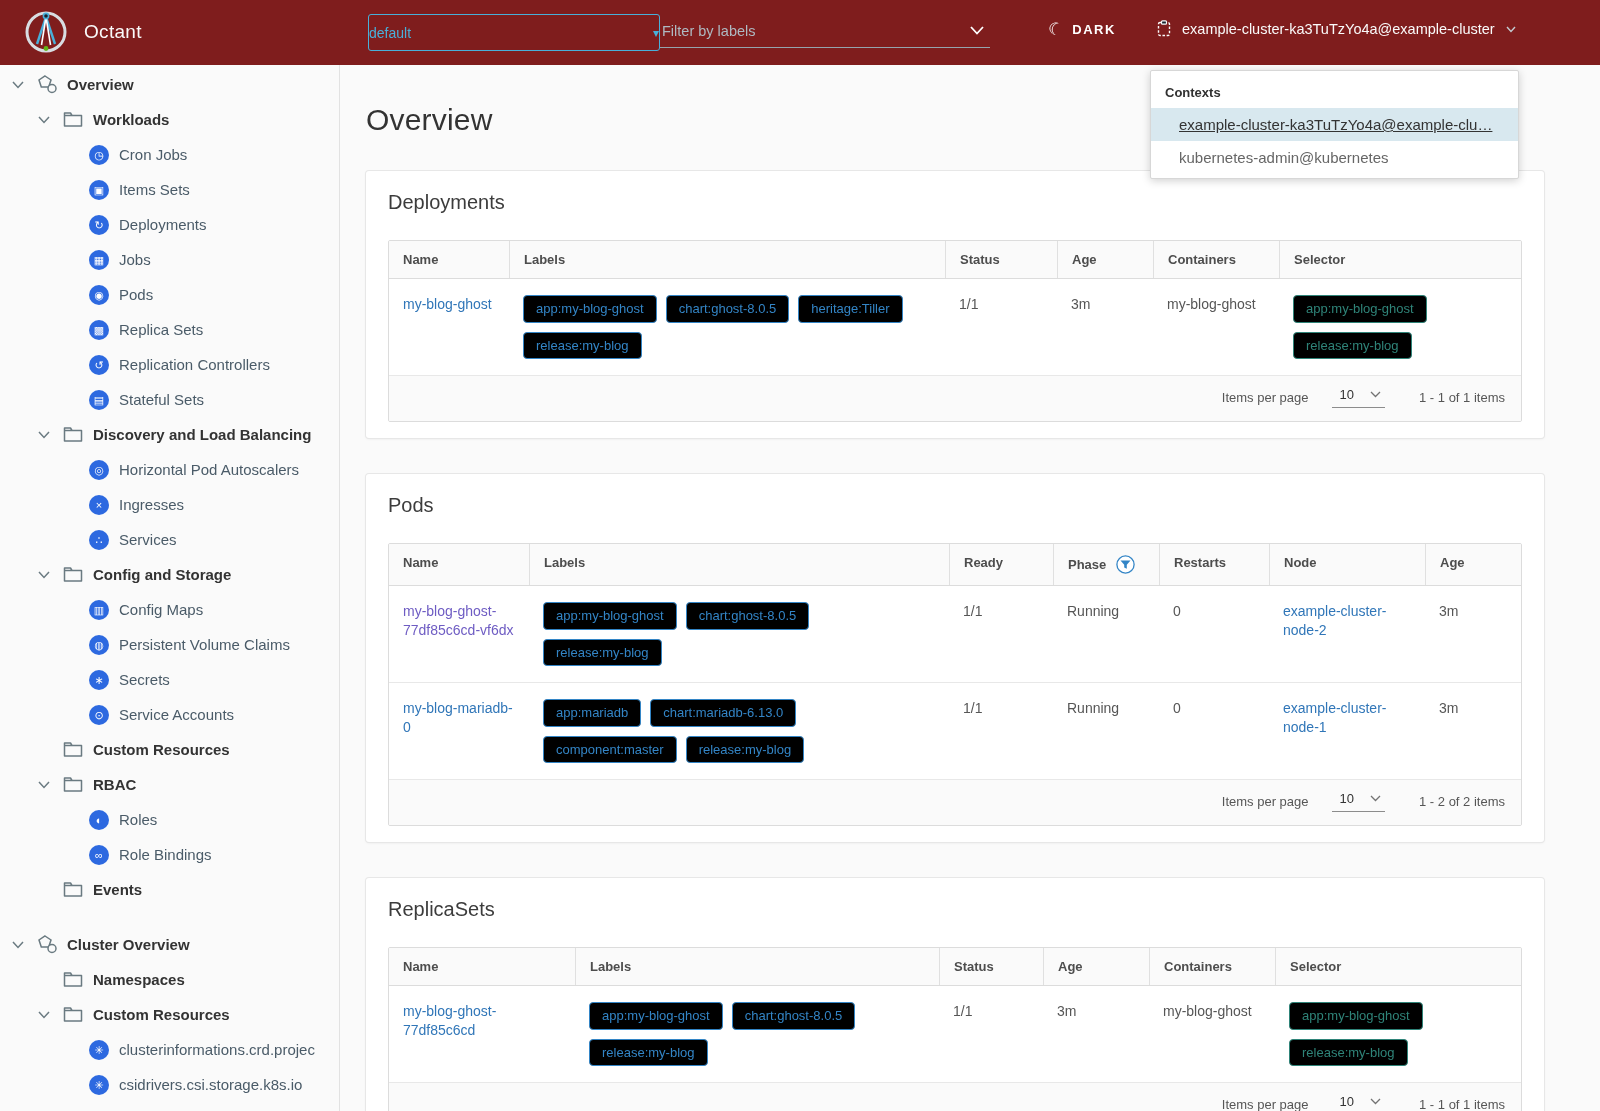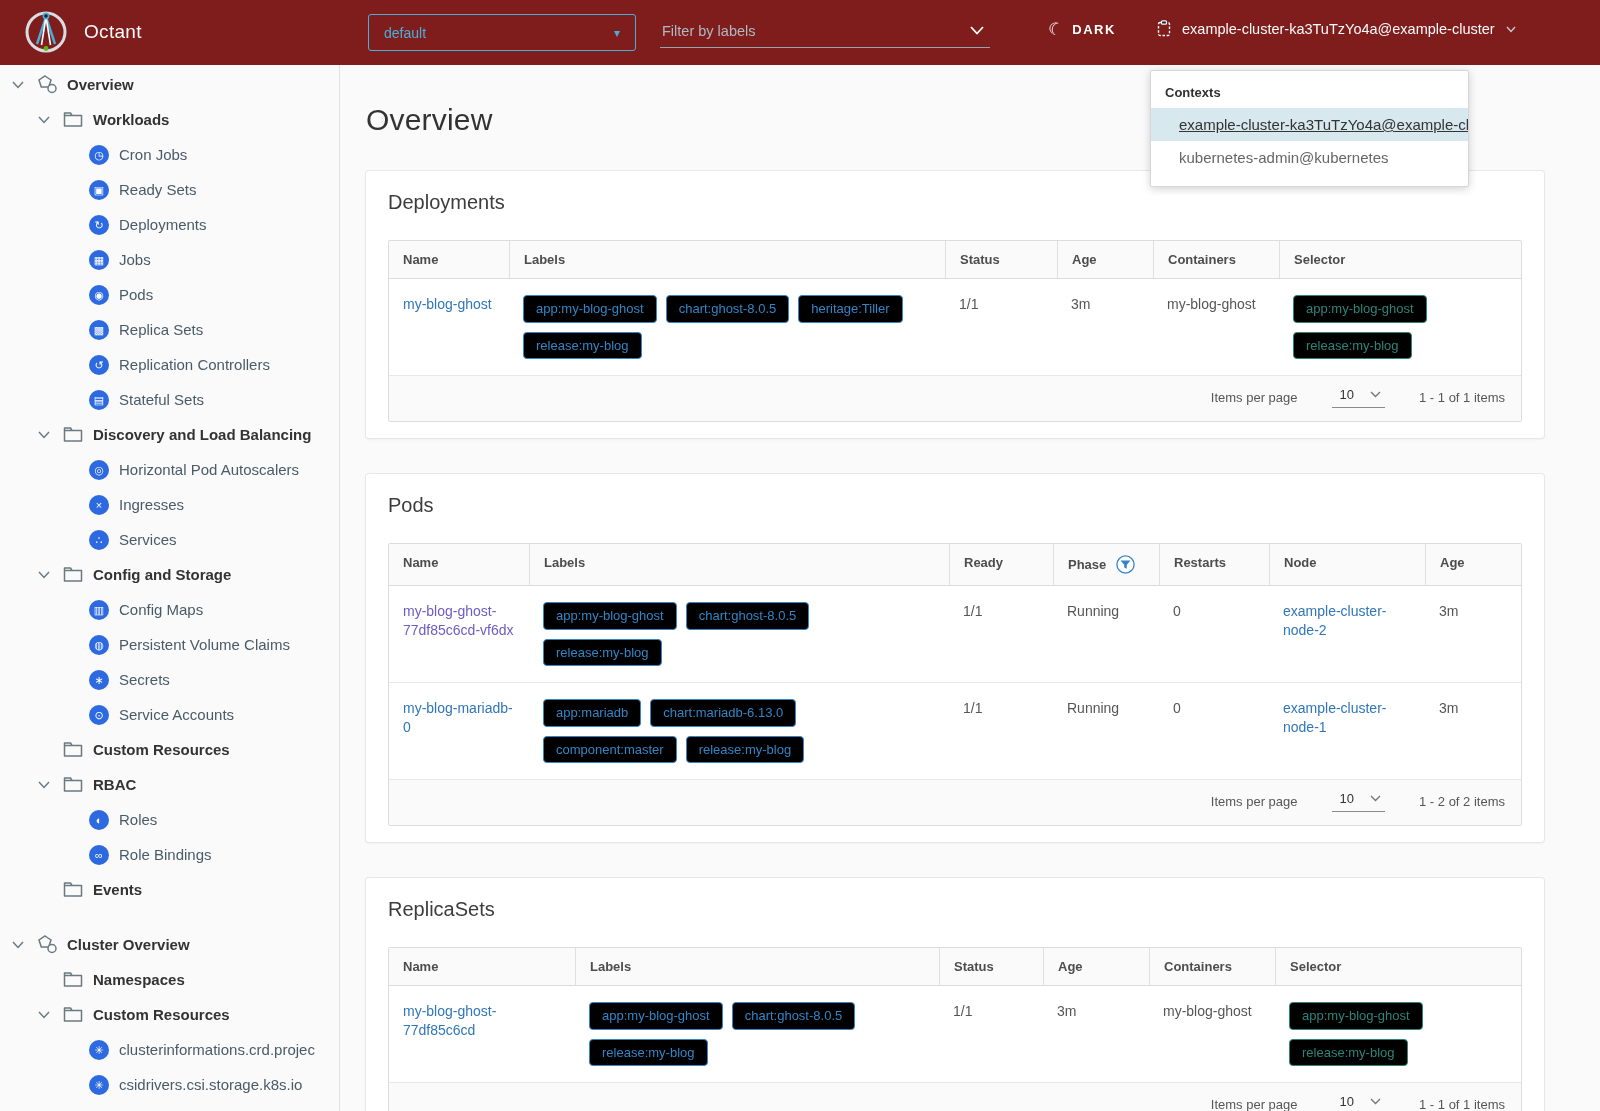--- a/index.html
+++ b/index.html
@@ -11,23 +11,23 @@
   }
   
   .app-header{
     position:absolute; top:0; left:0; width:1600px; height:65px;
     background:#7f1d1d; z-index:20;
   }
   .logo-wrap{ position:absolute; left:24px; top:10px; display:flex; align-items:center; gap:16px;}
   .logo-badge{ width:44px; height:44px; }
   .app-name{ color:#fafafa; font-size:19px; font-weight:400; letter-spacing:.3px;}
   .ns-select{
-    position:absolute; left:368px; top:14px; width:268px; height:37px;
+    position:absolute; left:368px; top:14px; width:292px; height:37px;
     border:1px solid #49afd9; border-radius:3px; display:flex; align-items:center;
-    padding:0 15px; color:#49afd9; font-size:14px; cursor:pointer;
+    padding:0 0; color:#49afd9; font-size:14px; cursor:pointer;
   }
   .ns-select .caret{ margin-left:auto; font-size:12px; color:#49afd9;}
   .filter-wrap{
     position:absolute; left:660px; top:18px; width:330px; height:30px;
     border-bottom:1px solid #95a4ad; display:flex; align-items:center;
   }
   .filter-input{
     background:transparent; border:none; outline:none; flex:1;
     font-family:"Liberation Sans",sans-serif; font-size:14.5px; color:#fafafa;
     padding:0 2px 4px 2px;
@@ -40,23 +40,23 @@
   }
   .moon{ font-size:17px; line-height:1; transform:rotate(15deg); }
   .theme-label{ font-size:13px; font-weight:700; letter-spacing:1.5px; }
   .context-trigger{
     position:absolute; left:1155px; top:20px; display:flex; align-items:center; gap:9px;
     color:#fafafa; font-size:14.5px; cursor:pointer; max-width:400px;
   }
   .context-trigger .ctx-caret{ margin-left:2px; }
   
   .ctx-dropdown{
-    position:absolute; left:1150px; top:70px; width:319px; background:#fff;
+    position:absolute; left:1150px; top:70px; width:369px; background:#fff;
     border:1px solid #d7d7d7; box-shadow:0 2px 8px rgba(0,0,0,.18); z-index:30;
-    padding:10px 0 12px 0; border-radius:2px;
+    padding:10px 0 4px 0; border-radius:2px;
   }
   .ctx-title{ font-size:13px; font-weight:700; color:#313131; padding:4px 14px 8px 14px;}
   .ctx-item{ font-size:15px; color:#666; padding:8px 14px 8px 28px; cursor:pointer;
     white-space:nowrap; overflow:hidden; }
   .ctx-item.selected{ background:#d8e8ef; color:#333;text-decoration:underline; }
   
   .sidebar{
     position:absolute; left:0; top:65px; width:340px; bottom:0;
     background:#fafafa; border-right:1px solid #e2e2e2; padding-top:2px; overflow:hidden;
   }
@@ -102,21 +102,21 @@
     border:1px solid #3385c6; color:#3385c6; background:#000000; cursor:pointer; white-space:nowrap;
   }
   .pill.teal{ border-color:#2f8479; color:#2f8479; }
   .phase-th{ display:flex; align-items:center; gap:10px; }
   .tfoot{
     display:flex; align-items:center; justify-content:flex-end; gap:14px;
     background:#fafafa; padding:11px 16px 13px 16px; font-size:13px; color:#565656;
   }
   .page-size{
     display:inline-flex; align-items:center; gap:16px; border-bottom:1px solid #8c8c8c;
-    padding:0 4px 5px 8px; color:#333; cursor:pointer; margin-left:20px;
+    padding:0 4px 5px 8px; color:#333; cursor:pointer; margin-left:9px;
   }
   .range{ margin-left:20px; }
 </style>
 </head>
 <body>
 
 <div class="app-header">
   <div class="logo-wrap">
     <svg class="logo-badge" viewBox="0 0 44 44">
       <circle cx="22" cy="22" r="19" fill="none" stroke="#d8dde2" stroke-width="3"></circle>
@@ -199,21 +199,21 @@
   <div class="nav-row lvl3">
     <span class="nav-ic">
         <span class="ricon">◷</span>
       </span>
     <span class="nav-label">Cron Jobs</span>
   </div>
   <div class="nav-row lvl3">
     <span class="nav-ic">
         <span class="ricon">▣</span>
       </span>
-    <span class="nav-label">Ready Sets</span>
+    <span class="nav-label">Items Sets</span>
   </div>
   <div class="nav-row lvl3">
     <span class="nav-ic">
         <span class="ricon">↻</span>
       </span>
     <span class="nav-label">Deployments</span>
   </div>
   <div class="nav-row lvl3">
     <span class="nav-ic">
         <span class="ricon">▦</span>

